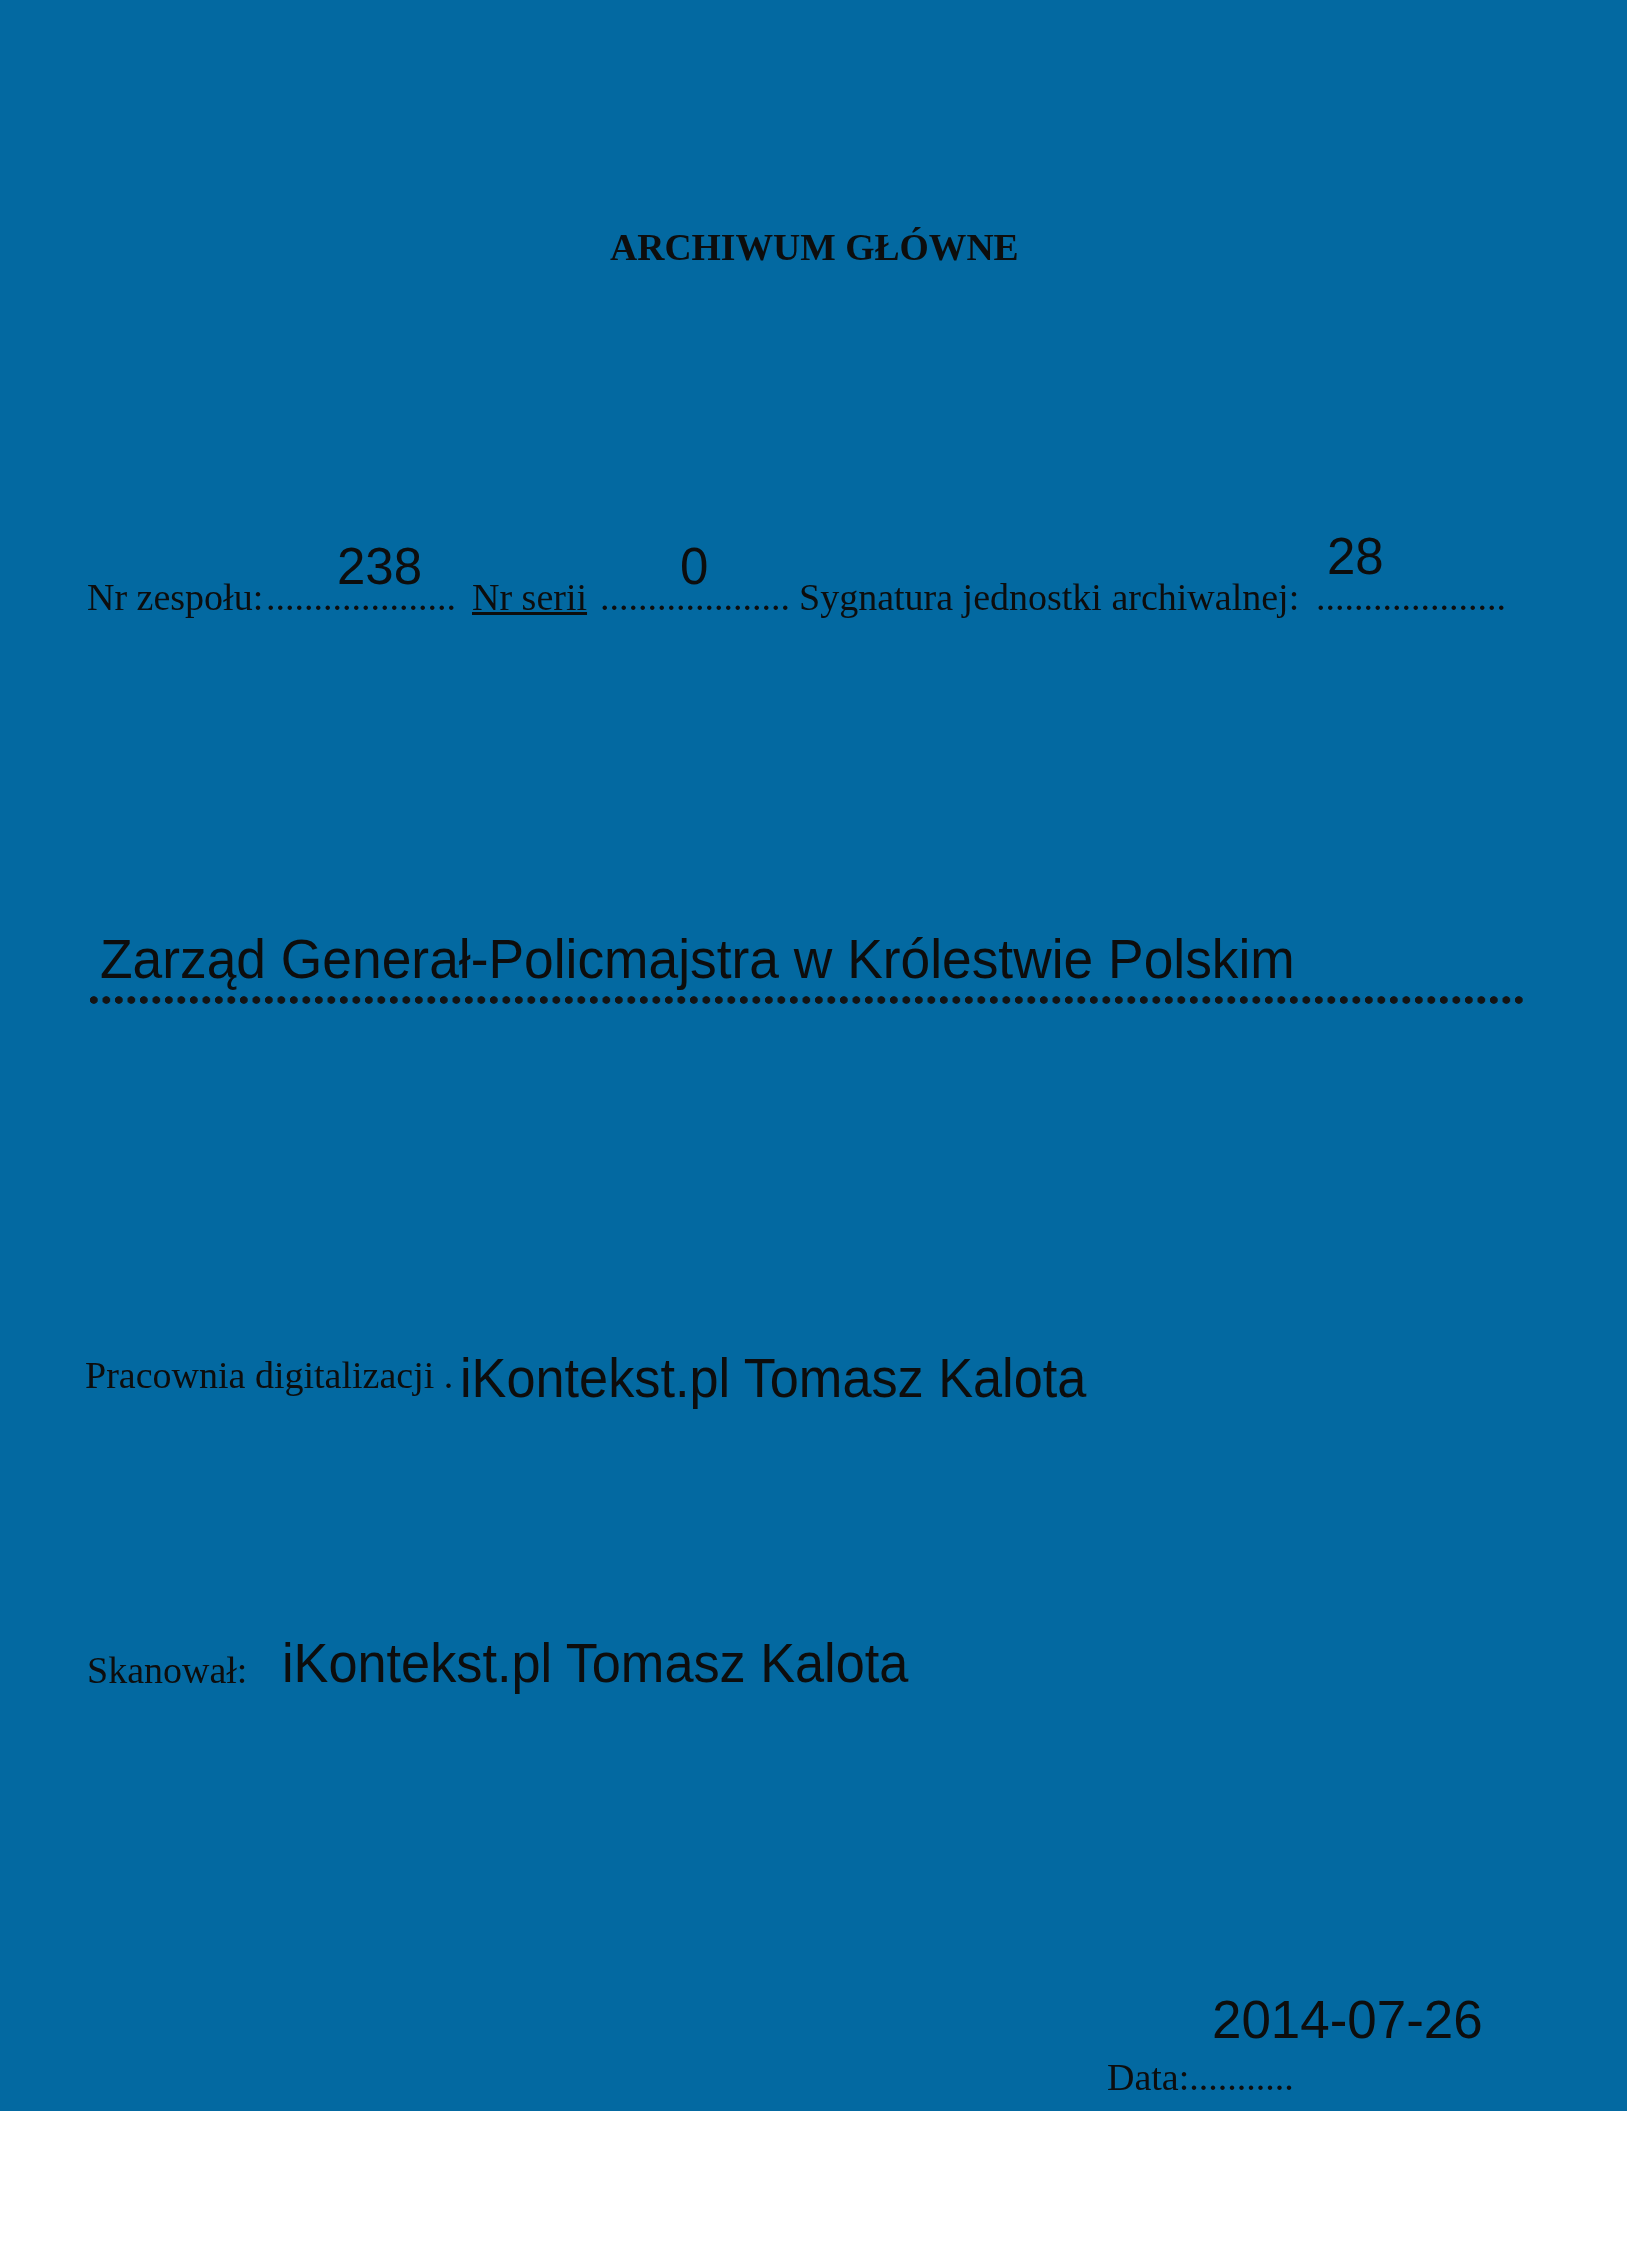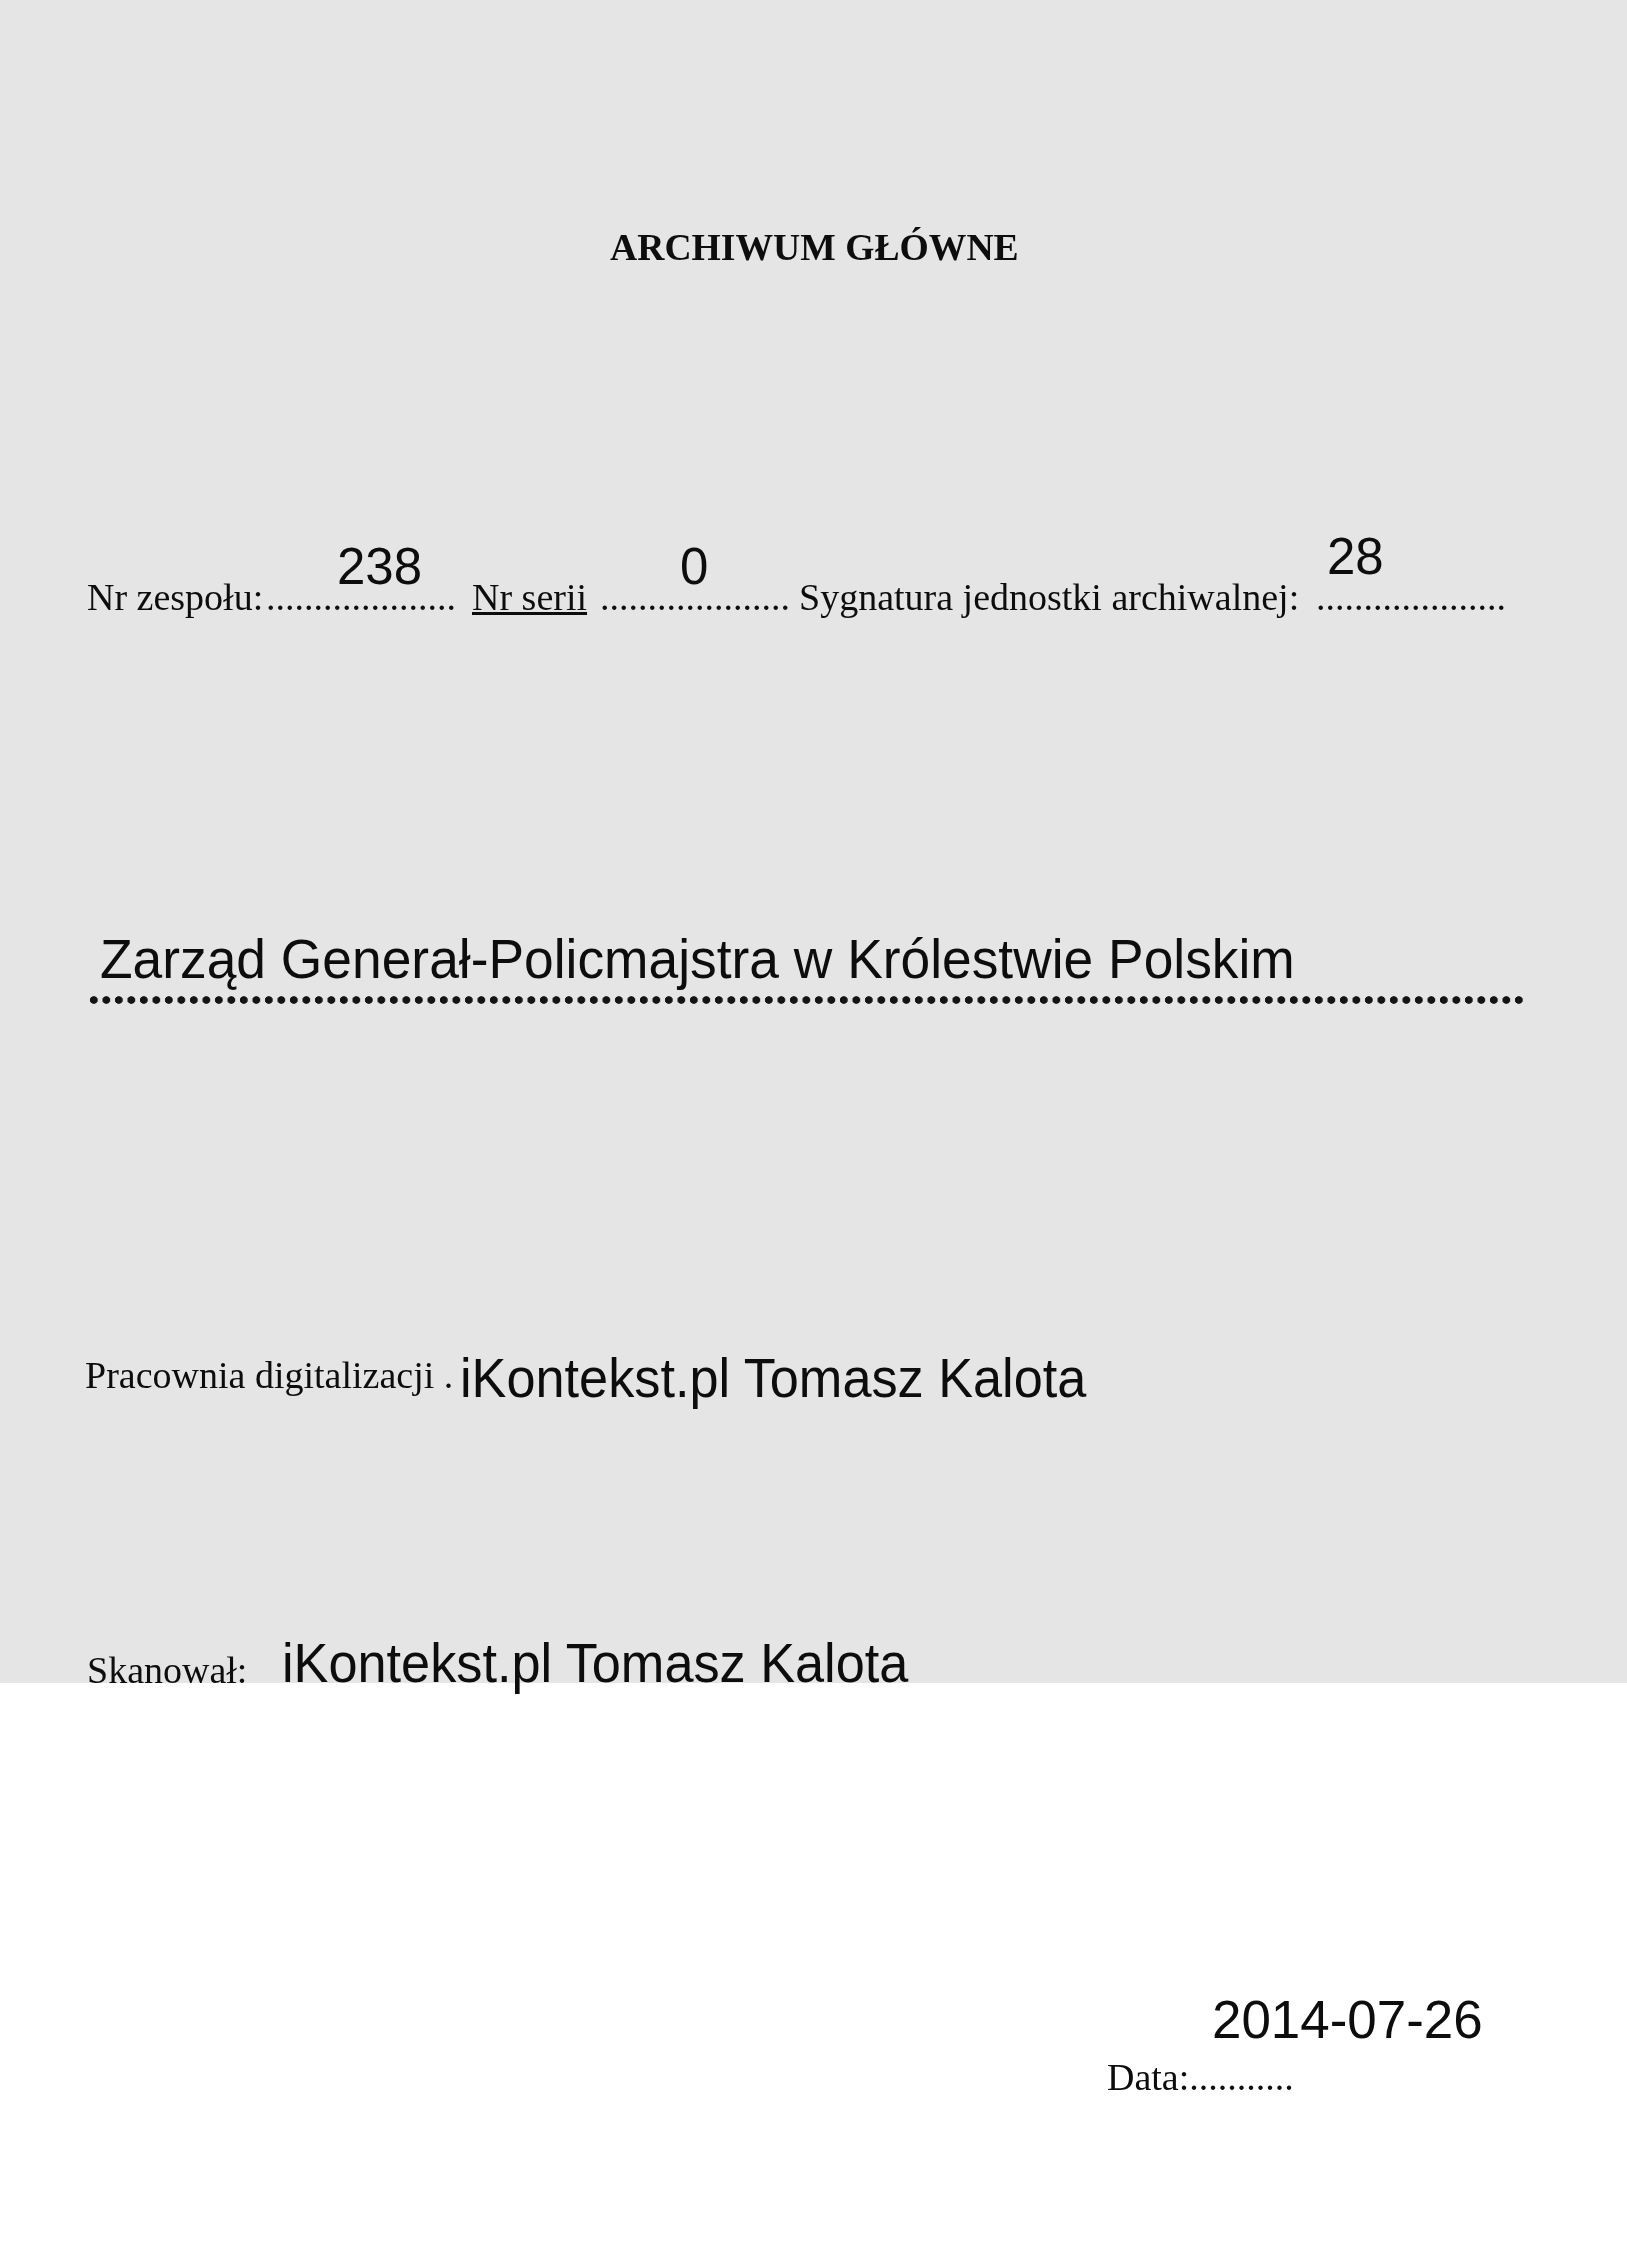--- a/index.html
+++ b/index.html
@@ -1,19 +1,19 @@
 <!DOCTYPE html>
 <html style="font-size:12.3px"><head>
 <meta charset="utf-8">
 <style>
   html,body{margin:0;padding:0;background:#ffffff;}
   body{width:1628px;height:2261px;position:relative;overflow:hidden;}
   #page{
-    position:absolute;left:0;top:0;width:1628px;height:1683px;
-    background:#e5e5e5;color:#0d0d0d;
+    position:absolute;left:0;top:0;width:1628px;height:2111px;
+    background:#0369a1;color:#0d0d0d;
   }
   .abs{position:absolute;white-space:nowrap;line-height:1;}
   .serif{font-family:"Liberation Serif", serif;color:#0d0d0d;}
   .sans{font-family:"Liberation Sans", sans-serif;color:#0d0d0d;}
   .bold{font-weight:bold;}
   .cwrap{position:absolute;left:16px;width:1596px;text-align:center;white-space:nowrap;line-height:1;}
   .inner{display:inline-block;line-height:1;}
   .ox-l{transform-origin:left top;}
   .ox-c{transform-origin:center top;}
   

